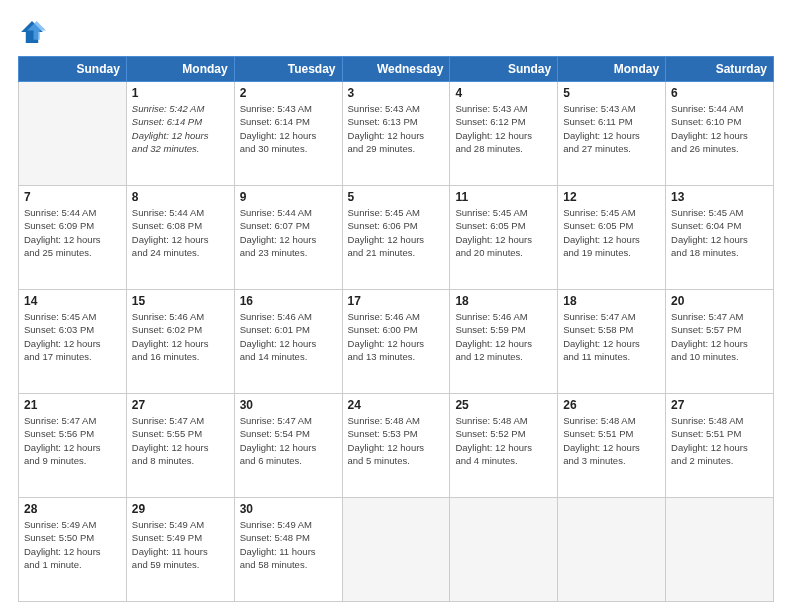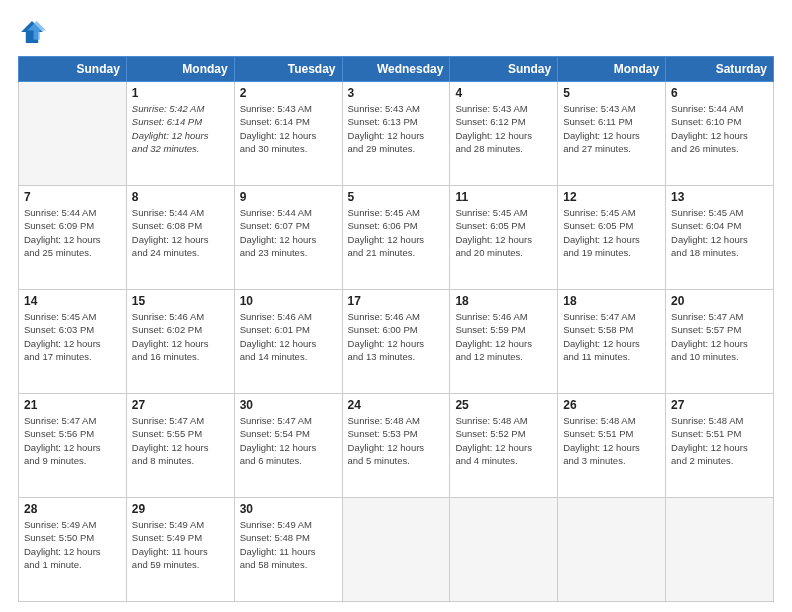--- a/index.html
+++ b/index.html
@@ -237,21 +237,21 @@
 and 17 minutes.</div>
           </td>
           <td>
             <span class="day-num">15</span>
             <div class="day-info" style="white-space: pre-line;">Sunrise: 5:46 AM
 Sunset: 6:02 PM
 Daylight: 12 hours
 and 16 minutes.</div>
           </td>
           <td>
-            <span class="day-num">10</span>
+            <span class="day-num">16</span>
             <div class="day-info" style="white-space: pre-line;">Sunrise: 5:46 AM
 Sunset: 6:01 PM
 Daylight: 12 hours
 and 14 minutes.</div>
           </td>
           <td>
             <span class="day-num">17</span>
             <div class="day-info" style="white-space: pre-line;">Sunrise: 5:46 AM
 Sunset: 6:00 PM
 Daylight: 12 hours

